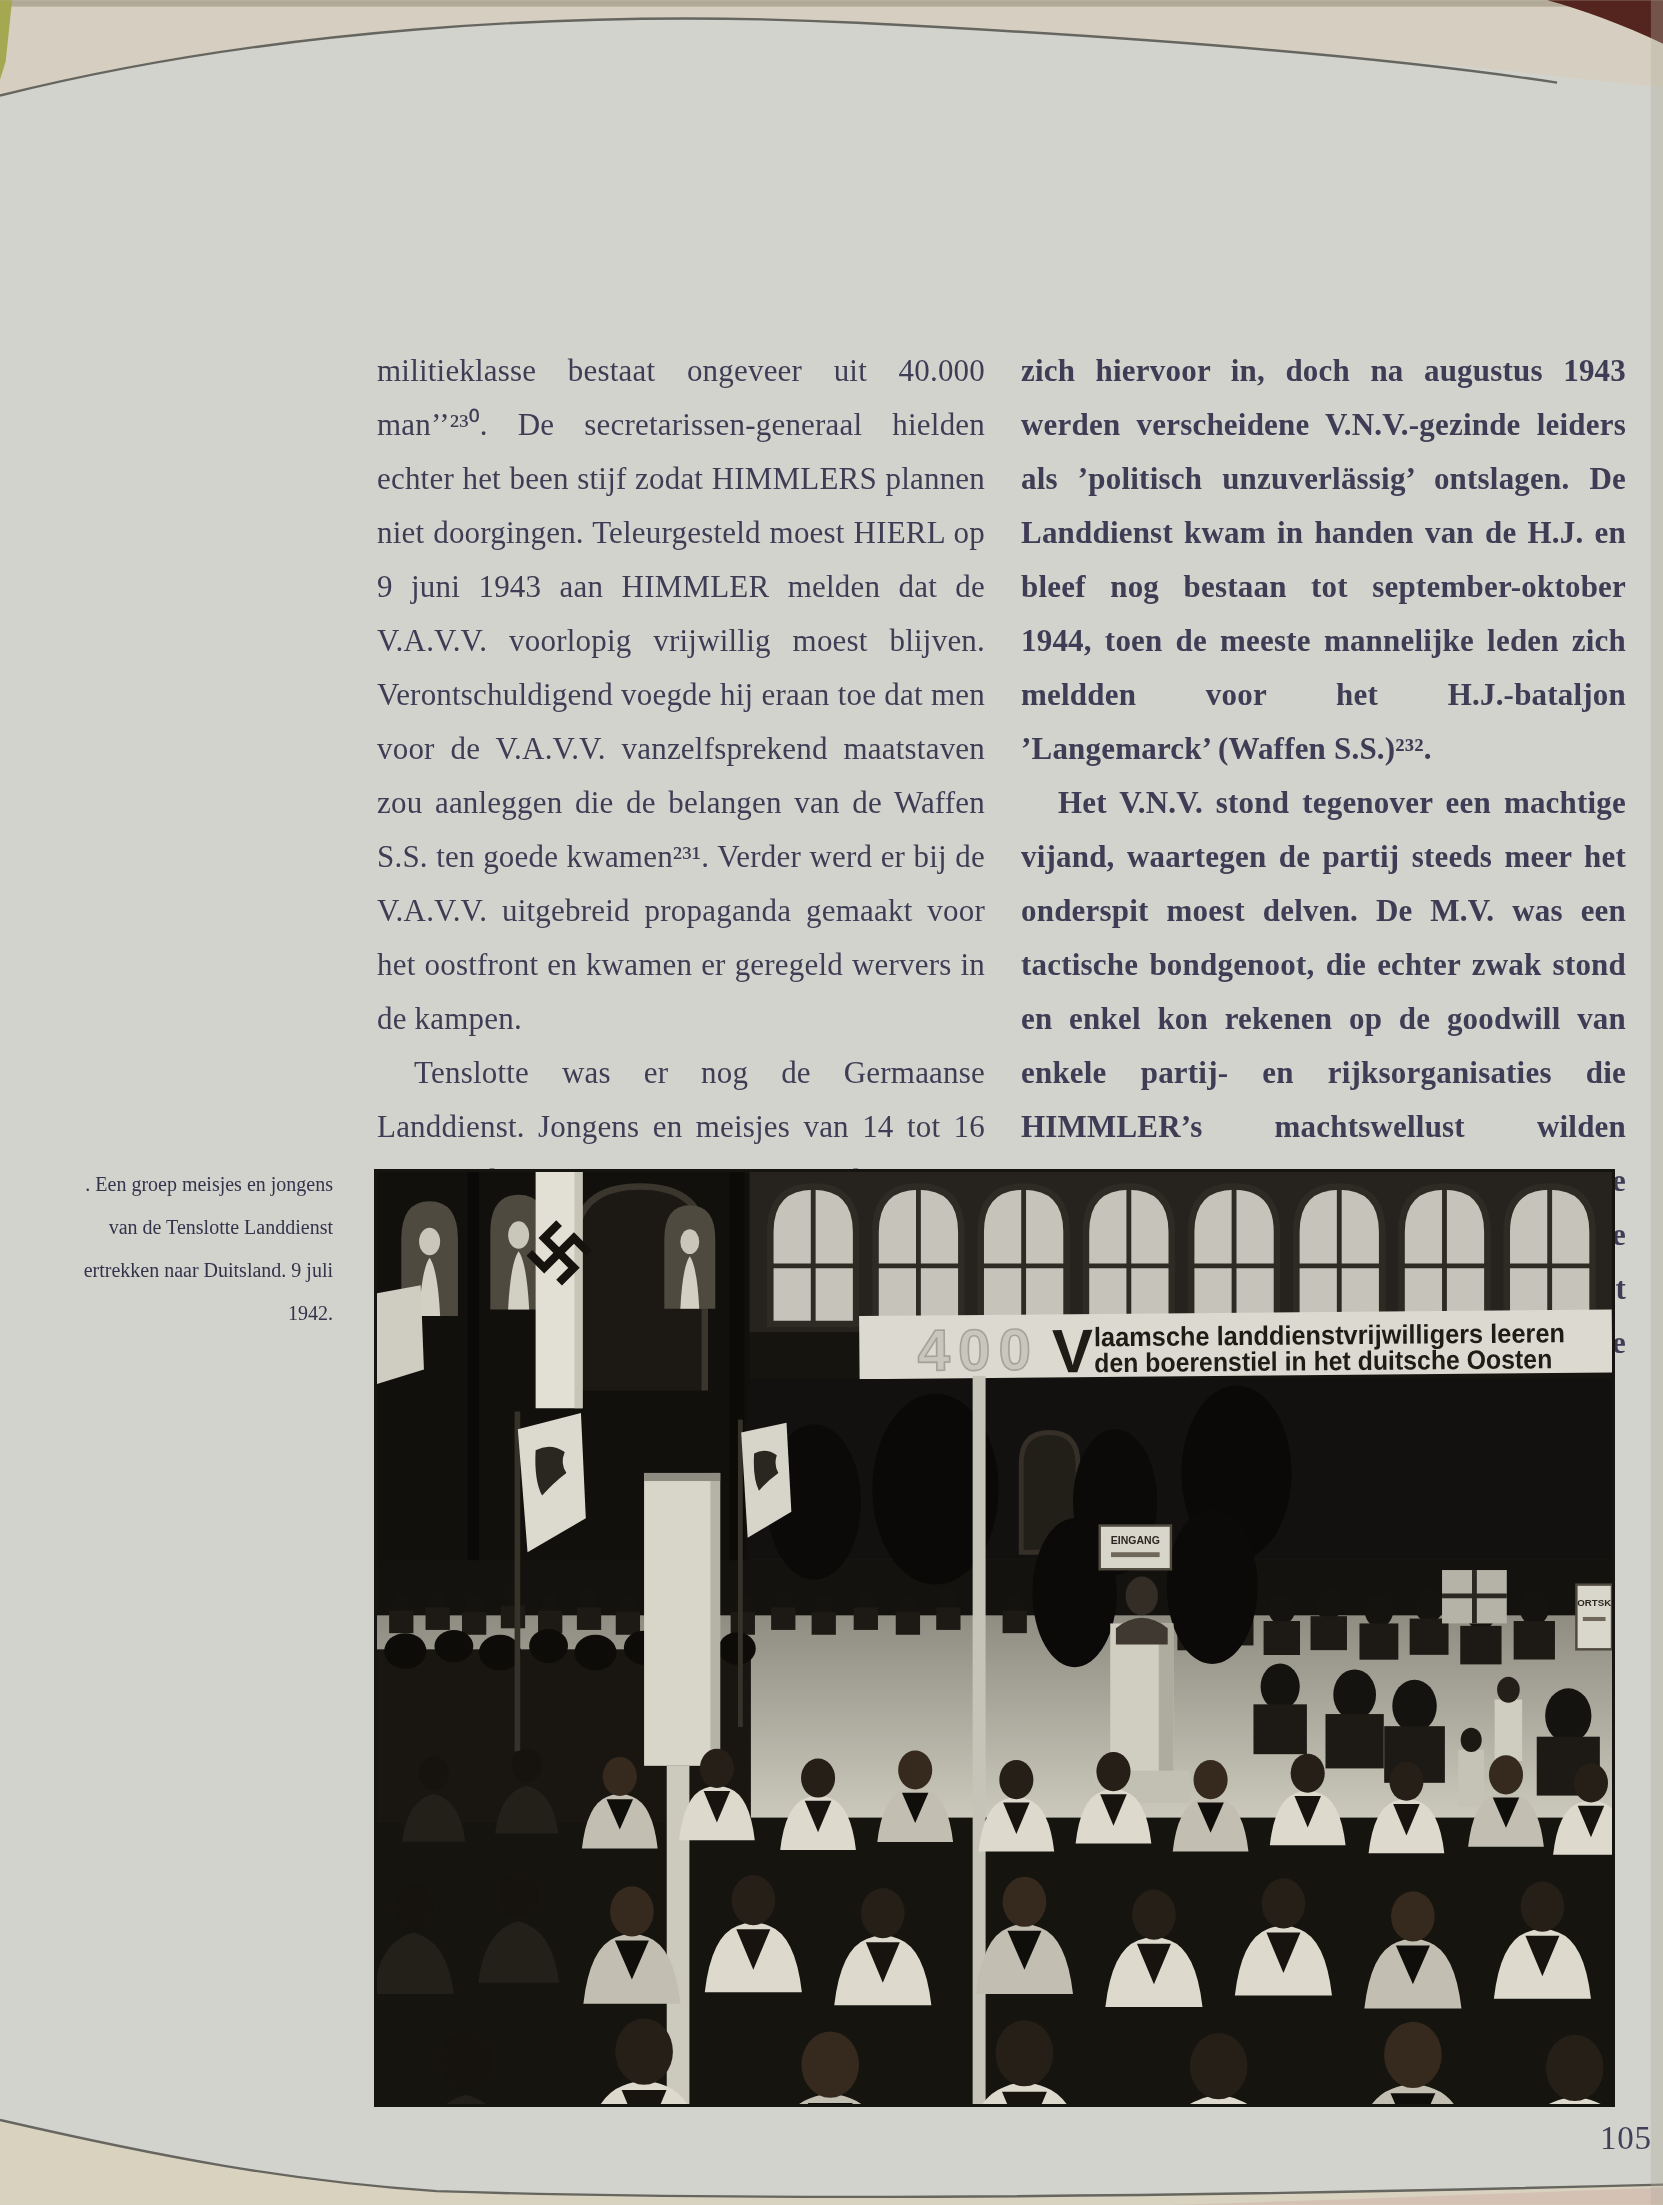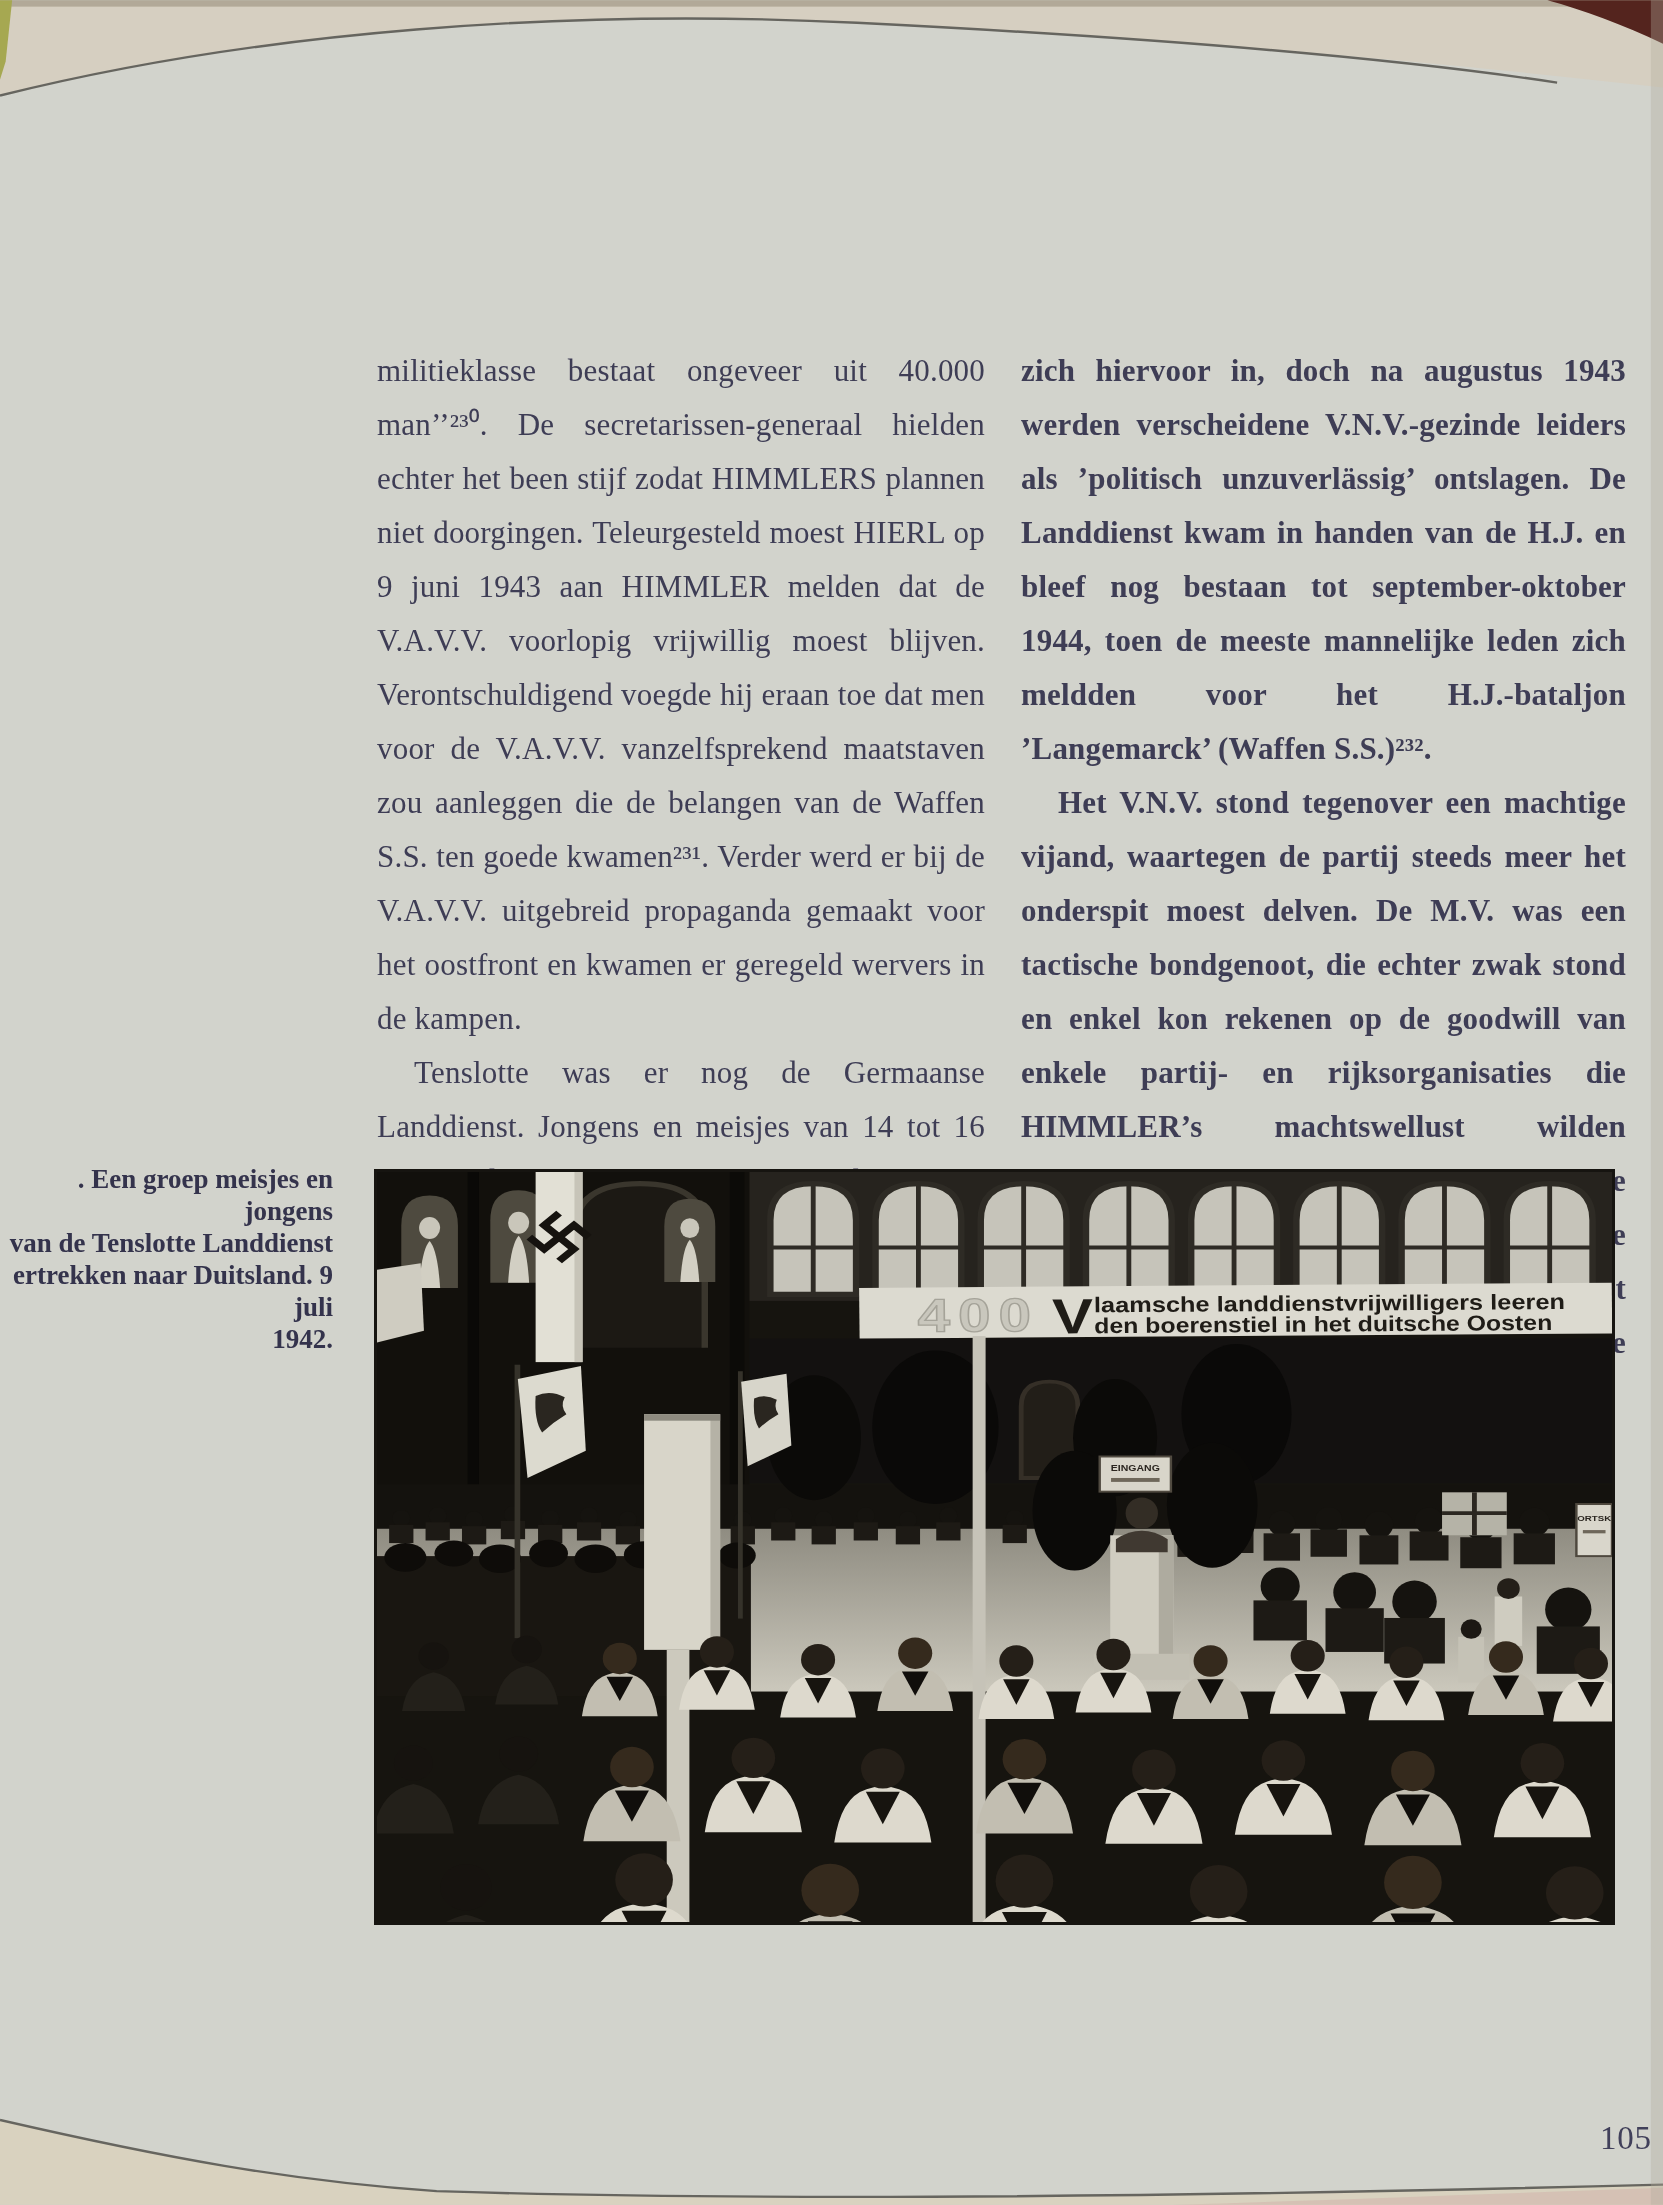--- a/index.html
+++ b/index.html
@@ -20,29 +20,29 @@
     letter-spacing:0.2px;
   }
   .col p{margin:0;}
   .col p.indent{text-indent:37px;}
   #col-left{left:377px;top:344px;width:608px;}
   #col-right{left:1021px;top:344px;width:605px;font-weight:bold;}
   .caption{
     position:absolute;
     left:0;top:1163px;width:333px;
     text-align:right;
-    font-weight:bold;
+    font-weight:normal;
     color:#34334c;
-    font-size:27px;
-    line-height:32px;
+    font-size:20px;
+    line-height:43px;
   }
   .photo{
     position:absolute;
     left:374px;top:1169px;
-    width:1241px;height:756px;
+    width:1241px;height:938px;
     box-sizing:border-box;
     border:3.2px solid #161410;
     background:#f97316;
   }
   .photo svg{display:block;width:100%;height:100%;}
   .pagenum{
     position:absolute;
     left:1570px;top:2120px;
     font-size:33px;
     color:#41405a;

